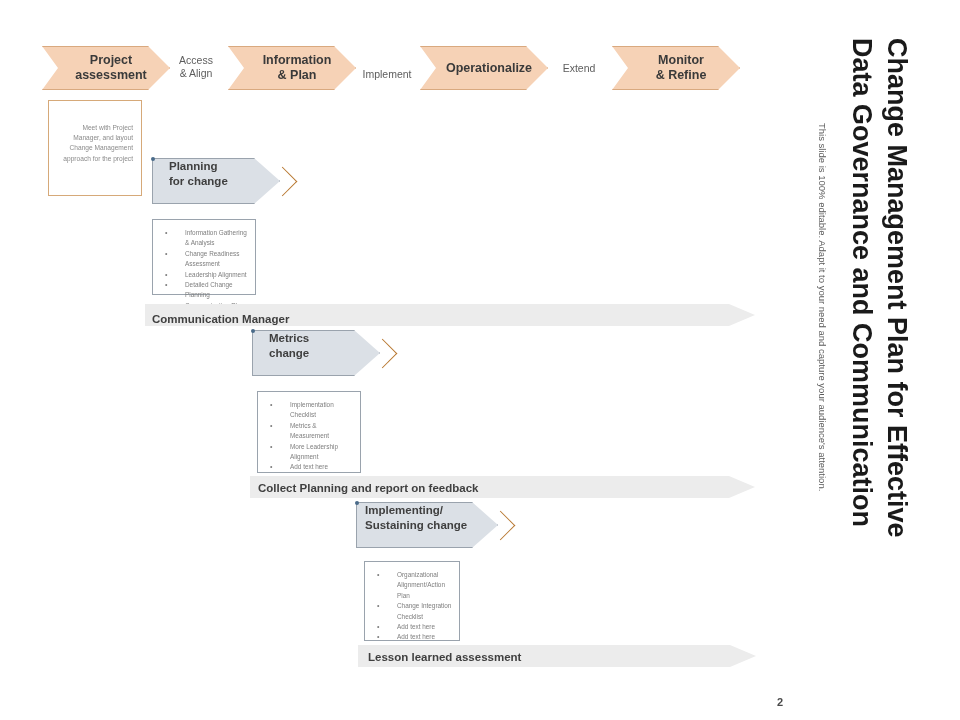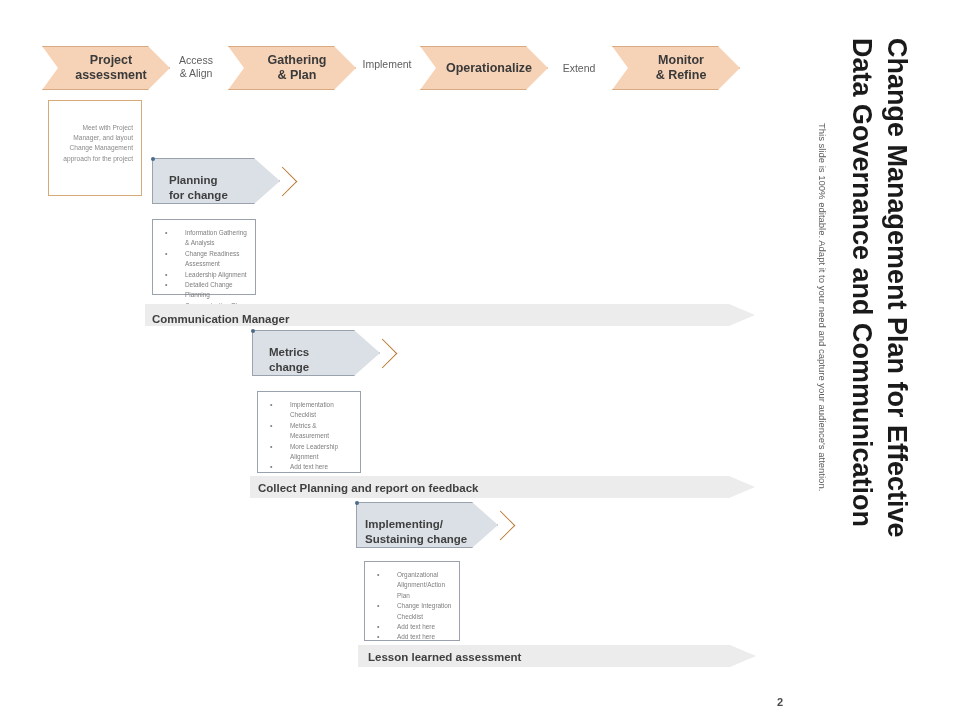--- a/index.html
+++ b/index.html
@@ -66,21 +66,21 @@
 
   
   .stage-arrow {
     position: absolute;
     background: #dbe0e6;
     border: 1px solid #9aa3ad;
     box-sizing: border-box;
     -webkit-clip-path: polygon(0 0, calc(100% - 26px) 0, 100% 50%, calc(100% - 26px) 100%, 0 100%);
     clip-path: polygon(0 0, calc(100% - 26px) 0, 100% 50%, calc(100% - 26px) 100%, 0 100%);
     display: flex;
-    align-items: flex-end;
+    align-items: flex-start;
     padding-left: 16px;
     font-size: 11.5px;
     font-weight: bold;
     line-height: 1.3;
     color: #3f3f3f;
   }
   .stage-arrow .txt { display: block; }
   
   .stage-echo {
     position: absolute;
@@ -186,26 +186,26 @@
     </div>
   </div>
 
   <div class="connector-label" style="left:168px; top:54px; width:56px;">
     <span>Access</span><br>
     <span>&amp; Align</span>
   </div>
 
   <div class="phase-chev" style="left:228px; top:46px; width:128px; height:44px;">
     <div>
-      <span>Gathering</span>
+      <span>Information</span>
       <span>&amp; Plan</span>
     </div>
   </div>
 
-  <div class="connector-label" style="left:356px; top:58px; width:62px;">
+  <div class="connector-label" style="left:356px; top:68px; width:62px;">
     <span>Implement</span>
   </div>
 
   <div class="phase-chev" style="left:420px; top:46px; width:128px; height:44px;">
     <div>
       <span>Operationalize</span>
     </div>
   </div>
 
   <div class="connector-label" style="left:548px; top:62px; width:62px;">

